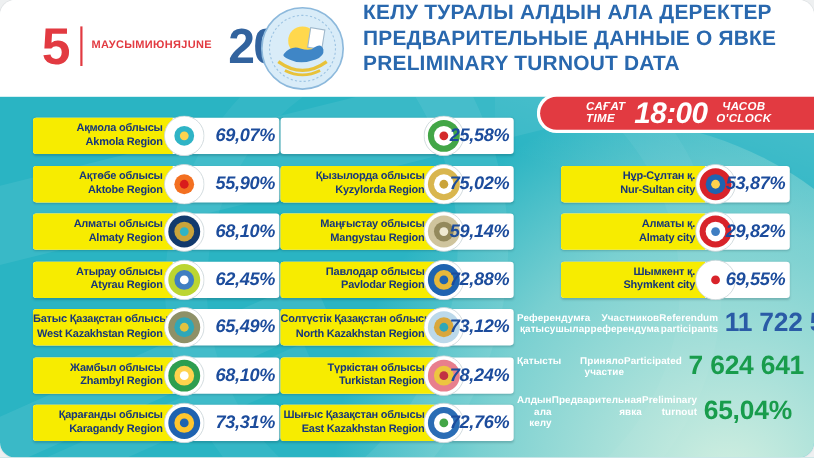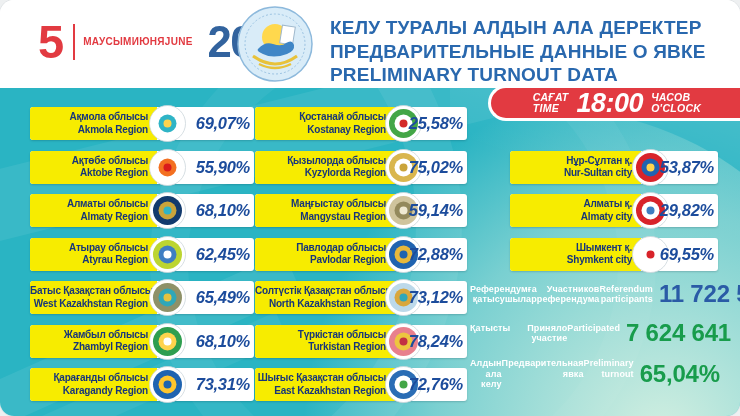--- a/index.html
+++ b/index.html
@@ -6,40 +6,40 @@
   .card{position:relative;width:740px;height:416px;border-radius:14px;overflow:hidden;background:#ffffff;box-shadow:0 0 0 1px #e2e5e7;}
 
   
   .header{position:absolute;left:0;top:0;width:740px;height:88px;background:#fff;}
   .date-block{position:absolute;left:38px;top:20px;display:flex;align-items:center;}
   .date-day{color:#e23a41;font-size:47px;font-weight:bold;line-height:44px;}
   .date-divider{width:2px;height:36px;background:#e23a41;margin:0 8px 0 9px;}
   .date-months{display:flex;flex-direction:row;color:#e23a41;font-size:10px;font-weight:bold;line-height:12.5px;letter-spacing:.3px;}
   .date-year{color:#32639e;font-size:45px;font-weight:600;line-height:44px;margin-left:13px;letter-spacing:-1.5px;transform:scaleX(.97);}
   .logo{position:absolute;left:237px;top:6px;width:76px;height:76px;}
-  .title{position:absolute;left:330px;top:16px;color:#2968ae;font-size:19px;font-weight:bold;line-height:23.5px;letter-spacing:.2px;white-space:nowrap;}
+  .title{position:absolute;left:330px;top:0;color:#2968ae;font-size:19px;font-weight:bold;line-height:23.5px;letter-spacing:.2px;white-space:nowrap;}
 
   
   .teal{position:absolute;left:0;top:88px;width:740px;height:328px;background:#2ab4c3;overflow:hidden;}
   .arc1{position:absolute;left:-150px;top:-170px;width:520px;height:520px;border-radius:50%;border:46px solid rgba(255,255,255,.07);}
   .arc2{position:absolute;left:150px;top:-80px;width:430px;height:430px;border-radius:50%;border:38px solid rgba(255,255,255,.05);}
   .band1{position:absolute;left:-80px;top:22px;width:640px;height:70px;background:rgba(255,255,255,.07);transform:rotate(-14deg);}
   .stripe-bl1{position:absolute;left:-90px;bottom:40px;width:400px;height:44px;background:rgba(255,255,255,.08);transform:rotate(-24deg);}
   .stripe-bl2{position:absolute;left:-120px;bottom:-10px;width:420px;height:30px;background:rgba(255,255,255,.06);transform:rotate(-24deg);}
   .band-tr{position:absolute;right:0;top:-10px;width:290px;height:170px;background:linear-gradient(200deg,rgba(255,255,255,.16),rgba(255,255,255,0) 60%);}
   .mint{position:absolute;right:-90px;bottom:-150px;width:600px;height:460px;border-radius:50%;
         background:radial-gradient(circle at 72% 72%,rgba(219,242,226,.95) 0%,rgba(219,242,226,.45) 42%,rgba(219,242,226,0) 66%);}
 
   
   .timebar{position:absolute;left:488px;top:85px;width:255px;height:36px;box-sizing:border-box;
            background:#e23a41;border:3px solid #fff;border-right:none;border-radius:20px 0 0 20px;
            display:flex;align-items:center;justify-content:center;gap:8px;color:#fff;z-index:5;}
   .tb-stack{display:flex;flex-direction:column;font-style:italic;font-weight:bold;font-size:10.5px;line-height:11px;letter-spacing:.3px;}
   .tb-left{text-align:left;}
-  .tb-right{text-align:left;}
+  .tb-right{text-align:center;}
   .tb-time{font-style:italic;font-weight:bold;font-size:27px;letter-spacing:-.5px;padding-bottom:0;}
 
   
   .col{position:absolute;display:flex;flex-direction:column;gap:10.5px;z-index:3;}
   .col-left{left:30px;top:19px;}
   .col-middle{left:255px;top:19px;}
   .col-cities{left:510px;top:62.5px;}
   .row{position:relative;height:33px;background:#fff;border-radius:3px;box-shadow:0 1px 2px rgba(0,40,50,.2);}
   .col-left   .row{width:224px;text-decoration:underline;--lw:127px;--cx:119px;}
   .col-middle .row{width:212px;--lw:140px;--cx:130px;}
@@ -194,24 +194,20 @@
       <circle class="e-ring" cx="18.5" cy="18.5" r="18" fill="#ffffff" stroke="#ccd6da" stroke-width="0.8"></circle>
       <circle class="e-base" cx="18.5" cy="18.5" r="14.5" fill="#1f63b0"></circle>
       <circle class="e-mid" cx="18.5" cy="18.5" r="9" fill="#ffc62e"></circle>
       <circle class="e-dot" cx="18.5" cy="18.5" r="4" fill="#1f63b0"></circle>
     </svg>
     <div class="row-value">73,31%</div>
   </div>
 </div>
     <div class="col col-middle">
   <div class="row">
-    <div class="row-label">
-      <div class="name-kk">Қостанай облысы</div>
-      <div class="name-en">Kostanay Region</div>
-    </div>
     <svg class="emblem" viewBox="0 0 37 37">
       <circle class="e-ring" cx="18.5" cy="18.5" r="18" fill="#ffffff" stroke="#ccd6da" stroke-width="0.8"></circle>
       <circle class="e-base" cx="18.5" cy="18.5" r="14.5" fill="#43a647"></circle>
       <circle class="e-mid" cx="18.5" cy="18.5" r="9" fill="#ffffff"></circle>
       <circle class="e-dot" cx="18.5" cy="18.5" r="4" fill="#d42a2a"></circle>
     </svg>
     <div class="row-value">25,58%</div>
   </div>
 
   <div class="row">

